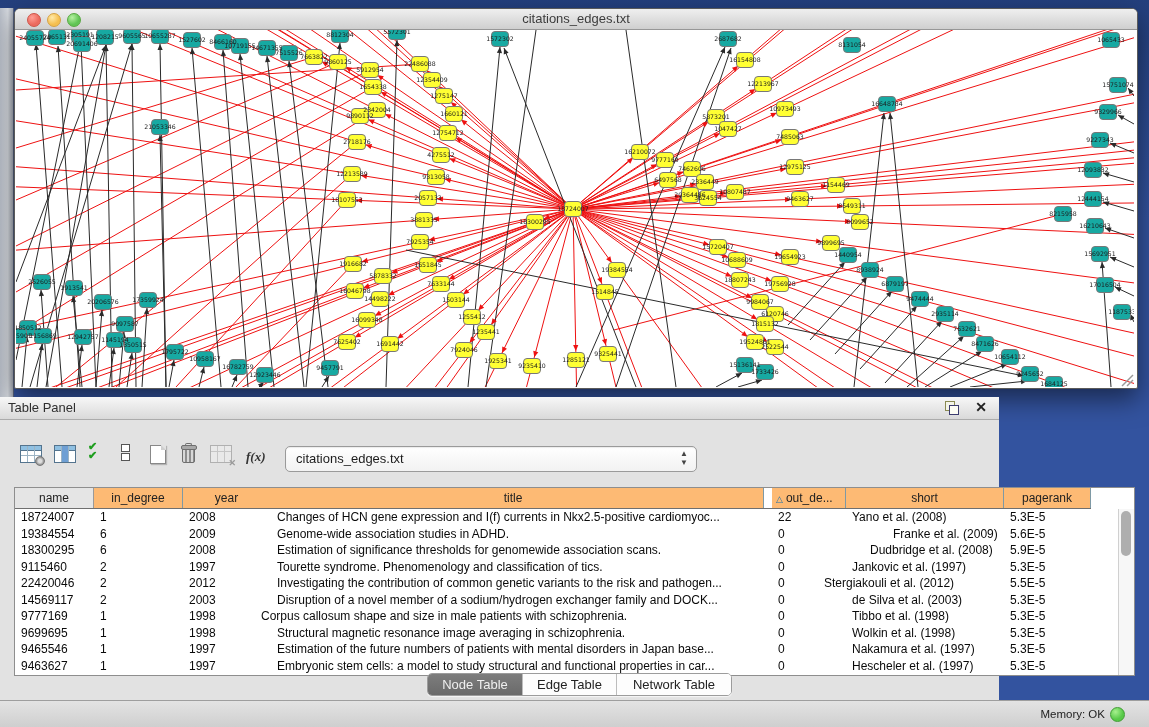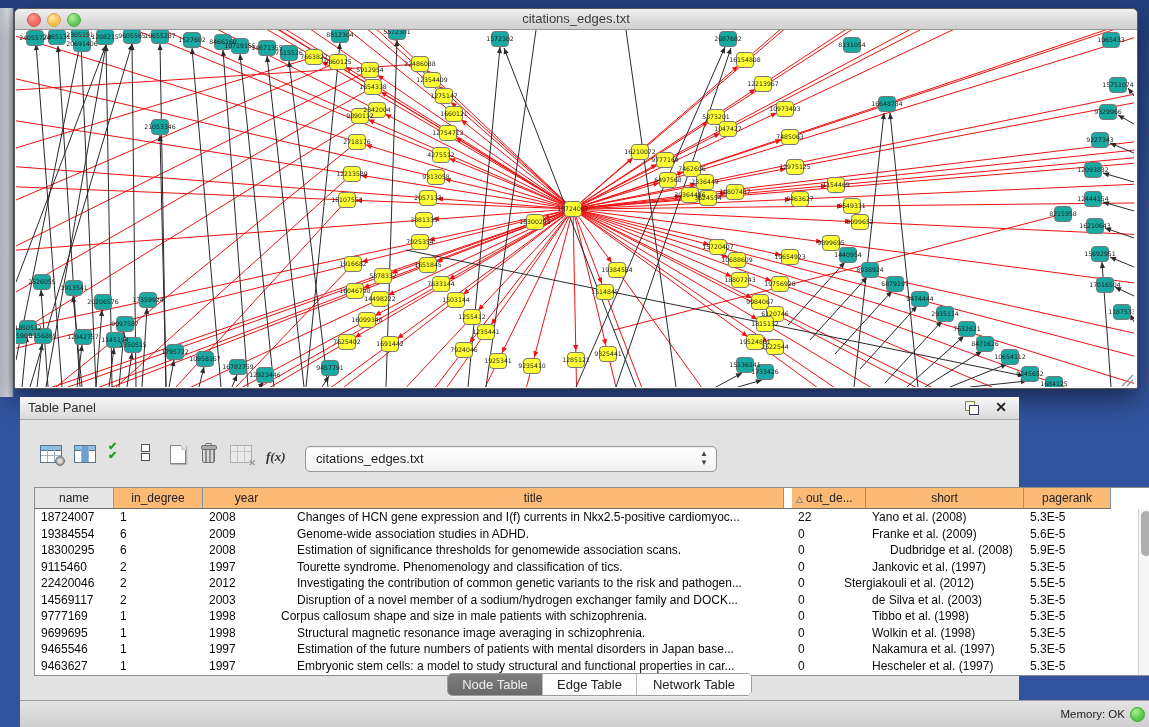--- a/index.html
+++ b/index.html
@@ -19,21 +19,21 @@
     background:linear-gradient(180deg,#efefef,#cfcfcf);border-bottom:1px solid #979797;}
   .net-title{position:absolute;left:0;right:0;top:2px;text-align:center;
     font-size:13px;color:#3c3c3c;}
   .tl{position:absolute;top:4px;width:12px;height:12px;border-radius:50%;}
   .tl.red{left:12px;background:radial-gradient(circle at 35% 30%,#ff9d94,#ec6a5e 60%);border:1px solid #ce5347;}
   .tl.yellow{left:32px;background:radial-gradient(circle at 35% 30%,#ffe9a8,#f5bf4f 60%);border:1px solid #d6a243;}
   .tl.green{left:52px;background:radial-gradient(circle at 35% 30%,#b5f0a0,#61c555 60%);border:1px solid #58a942;}
   .net-canvas{position:relative;width:1118px;height:357px;margin:0 1px;background:#ffffff;overflow:hidden;}
   .net-canvas svg{display:block;}
   
-  .table-panel{position:absolute;left:0;top:397px;width:999px;height:303px;background:#e2e2e2;margin-left:20px;}
+  .table-panel{position:absolute;left:0;top:397px;width:999px;height:303px;background:#e2e2e2;}
   .panel-titlebar{position:relative;height:22px;background:linear-gradient(180deg,#f7f7f7,#d9d9d9);
     border-bottom:1px solid #ababab;}
   .panel-title{position:absolute;left:8px;top:3px;font-size:13px;color:#2f2f2f;}
   .float-icon{position:absolute;right:40px;top:4px;width:14px;height:14px;cursor:default;}
   .float-icon .sq1{position:absolute;left:0;top:0;width:8px;height:8px;border:1px solid #8a8a52;background:#f4f4e8;}
   .float-icon .sq2{position:absolute;left:4px;top:4px;width:8px;height:8px;border:1px solid #3c3c6e;background:#fdfdf4;}
   .close-icon{position:absolute;right:12px;top:2px;font-size:14px;font-weight:bold;color:#222;}
   
   .ptoolbar{position:absolute;left:0;top:40px;width:1149px;height:44px;}
   .tool{position:absolute;top:8px;}
@@ -749,21 +749,21 @@
           <div class="t-cell" style="left: 757px; width: 74px;">22</div>
           <div class="t-cell" style="left: 831px; width: 158px;">Yano et al. (2008)</div>
           <div class="t-cell" style="left: 989px; width: 87px;">5.3E-5</div>
         </div>
         <div class="t-row" style="top: 16.5px;">
           <div class="t-cell" style="left: 0px; width: 79px;">19384554</div>
           <div class="t-cell" style="left: 79px; width: 89px;">6</div>
           <div class="t-cell" style="left: 168px; width: 88px;">2009</div>
           <div class="t-cell" style="left: 256px; width: 501px;">Genome-wide association studies in ADHD.</div>
           <div class="t-cell" style="left: 757px; width: 74px;">0</div>
-          <div class="t-cell" style="left: 831px; width: 158px;">Franke et al. (2009)</div>
+          <div class="t-cell" style="left: 872px; width: 158px;">Franke et al. (2009)</div>
           <div class="t-cell" style="left: 989px; width: 87px;">5.6E-5</div>
         </div>
         <div class="t-row" style="top: 33px;">
           <div class="t-cell" style="left: 0px; width: 79px;">18300295</div>
           <div class="t-cell" style="left: 79px; width: 89px;">6</div>
           <div class="t-cell" style="left: 168px; width: 88px;">2008</div>
           <div class="t-cell" style="left: 256px; width: 501px;">Estimation of significance thresholds for genomewide association scans.</div>
           <div class="t-cell" style="left: 757px; width: 74px;">0</div>
           <div class="t-cell" style="left: 849px; width: 158px;">Dudbridge et al. (2008)</div>
           <div class="t-cell" style="left: 989px; width: 87px;">5.9E-5</div>

